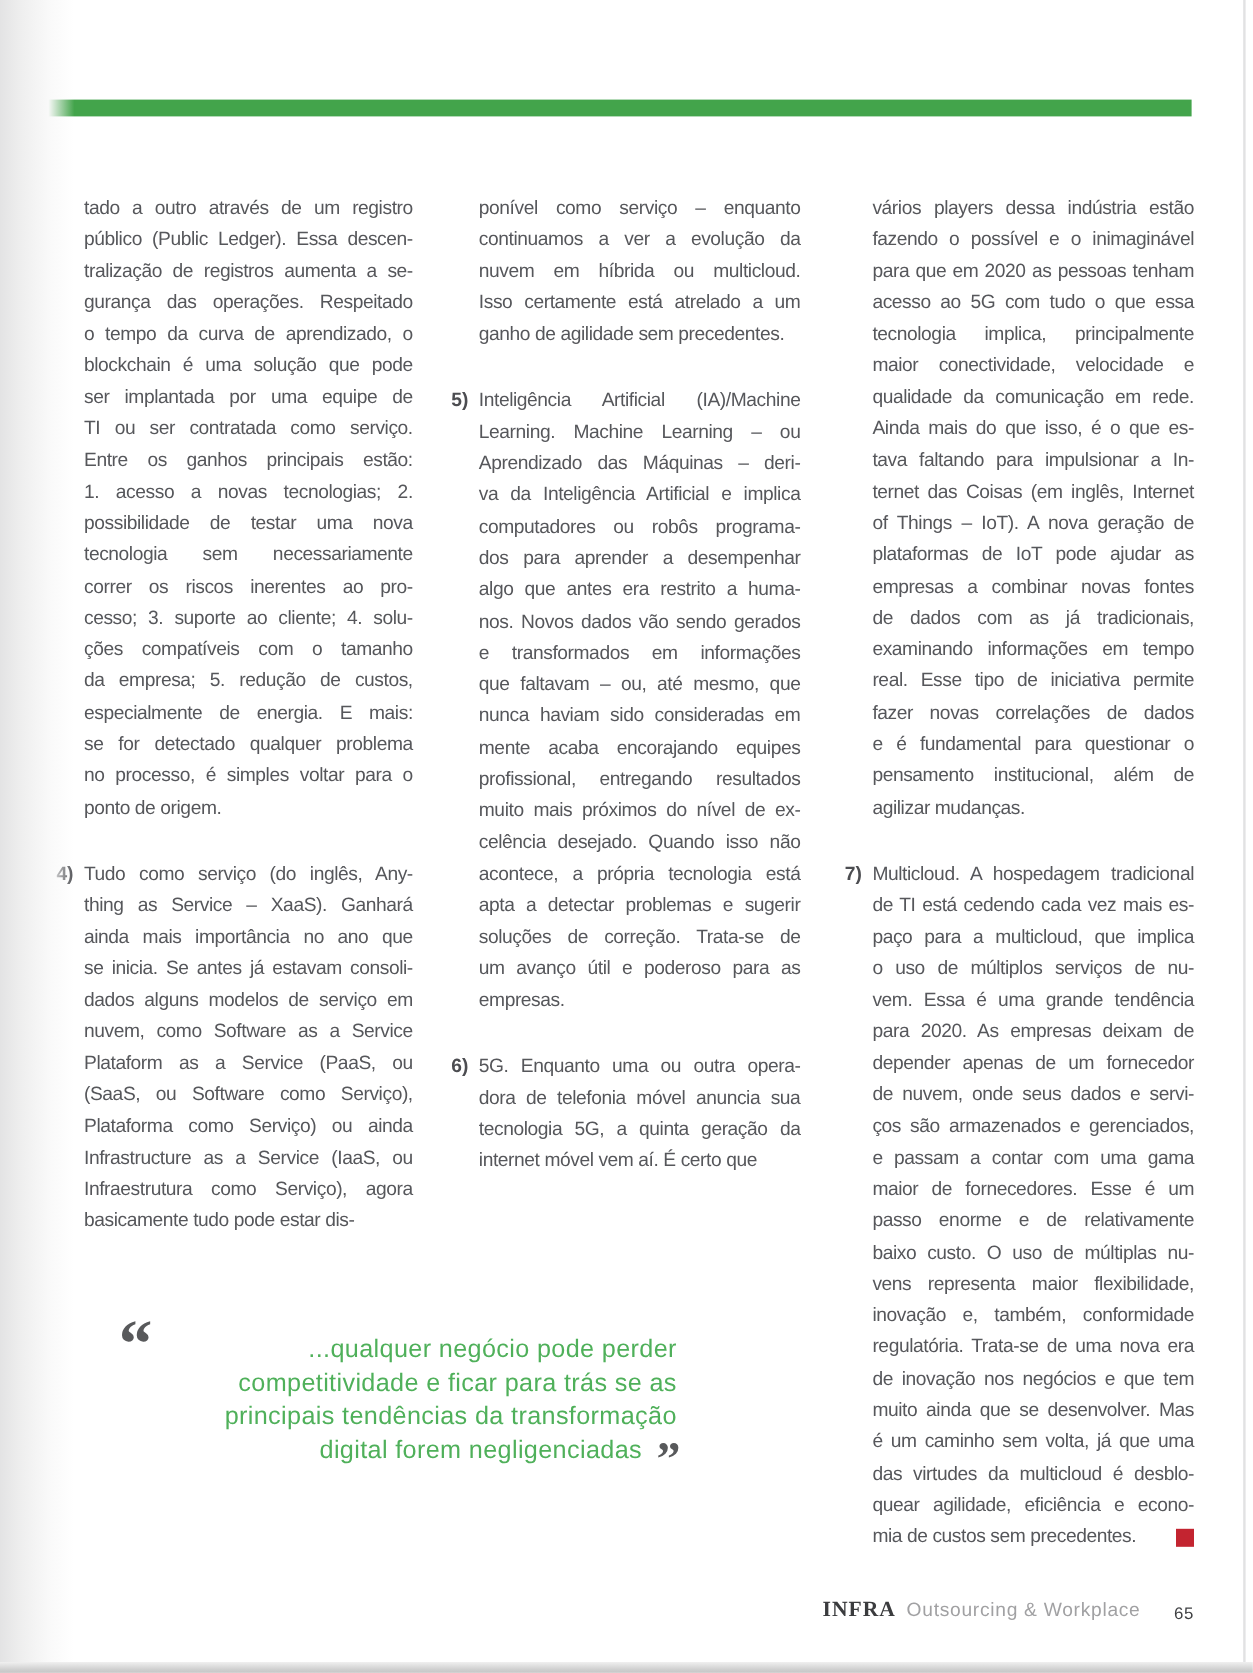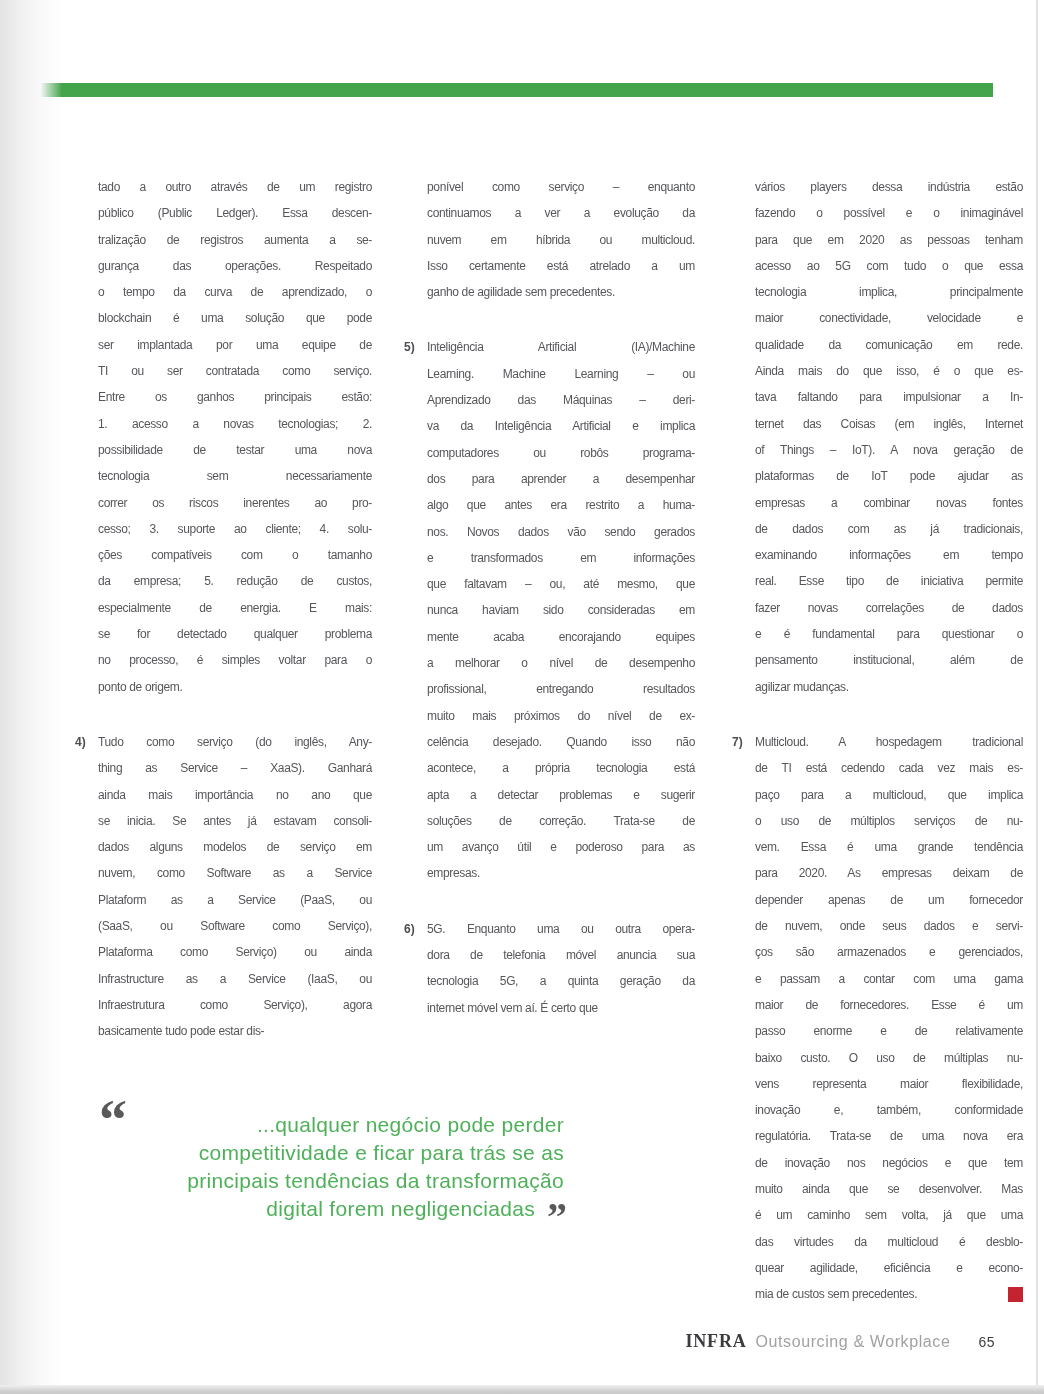--- a/index.html
+++ b/index.html
@@ -20,23 +20,23 @@
   .edge-right{
     position:absolute;top:0;bottom:9px;left:1036px;width:2px;z-index:6;pointer-events:none;
     background:#e2e2e3;
   }
   
   .accent-bar{
     position:absolute;left:0;top:83px;width:993px;height:14px;z-index:2;
   }
   
   .col{
-    position:absolute;top:174px;
-    font-size:12px;line-height:26.3px;letter-spacing:-0.35px;
-    color:#56575b;z-index:3;margin-left:28px;
+    position:absolute;top:161px;
+    font-size:16px;line-height:26.3px;letter-spacing:-0.35px;
+    color:#56575b;z-index:3;
   }
   .col-1{left:70px;width:274px;}
   .col-2{left:399px;width:268px;}
   .col-3{left:727px;width:268px;}
   .para{position:relative;}
   .para + .para{margin-top:29px;}
   .num{
     position:absolute;left:-23px;top:0;
     font-weight:bold;color:#4c4d51;letter-spacing:0;
   }
@@ -58,21 +58,21 @@
   }
   .qline{text-align:right;white-space:nowrap;}
   .quote-close{
     font-family:"Liberation Serif",serif;font-weight:bold;
     font-size:40px;line-height:0;letter-spacing:-3px;color:#58595b;
     vertical-align:-14px;margin-left:12px;
   }
   
   .footer{
     position:absolute;right:49px;top:1331px;z-index:3;
-    display:flex;align-items:center;
+    display:flex;align-items:flex-end;
   }
   .footer-brand{
     font-family:"Liberation Serif",serif;font-weight:bold;
     font-size:18px;color:#3b3c3e;letter-spacing:0.8px;
   }
   .footer-section{
     margin-left:9px;font-size:16px;color:#a1a1a3;letter-spacing:0.6px;
   }
   .footer-page{
     margin-left:28px;font-size:14px;color:#3f4043;letter-spacing:0.5px;
@@ -137,21 +137,20 @@
       <div class="ln">Aprendizado das Máquinas – deri-</div>
       <div class="ln">va da Inteligência Artificial e implica</div>
       <div class="ln">computadores ou robôs programa-</div>
       <div class="ln">dos para aprender a desempenhar</div>
       <div class="ln">algo que antes era restrito a huma-</div>
       <div class="ln">nos. Novos dados vão sendo gerados</div>
       <div class="ln">e transformados em informações</div>
       <div class="ln">que faltavam – ou, até mesmo, que</div>
       <div class="ln">nunca haviam sido consideradas em</div>
       <div class="ln">mente acaba encorajando equipes</div>
-      <div class="ln">a melhorar o nível de desempenho</div>
       <div class="ln">profissional, entregando resultados</div>
       <div class="ln">muito mais próximos do nível de ex-</div>
       <div class="ln">celência desejado. Quando isso não</div>
       <div class="ln">acontece, a própria tecnologia está</div>
       <div class="ln">apta a detectar problemas e sugerir</div>
       <div class="ln">soluções de correção. Trata-se de</div>
       <div class="ln">um avanço útil e poderoso para as</div>
       <div class="ln last">empresas.</div>
     </div>
     <div class="para">

